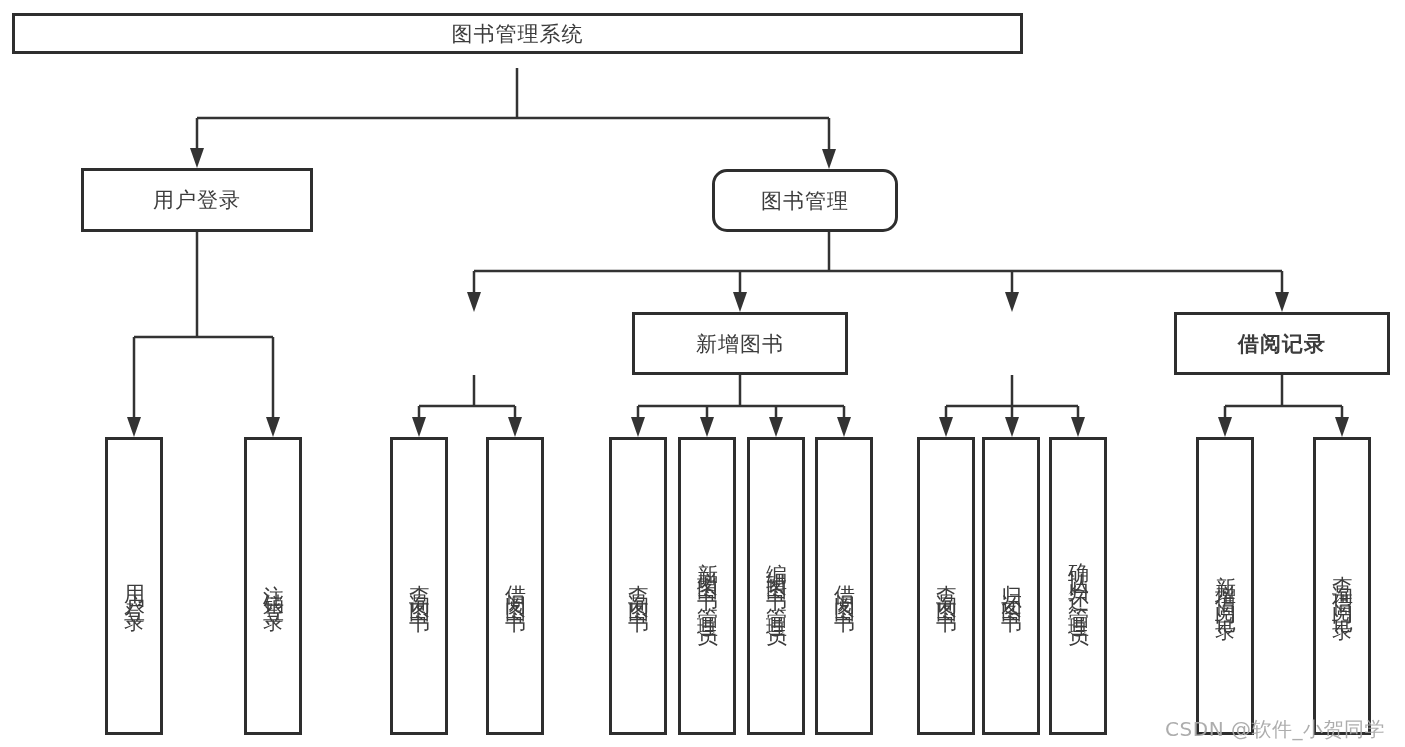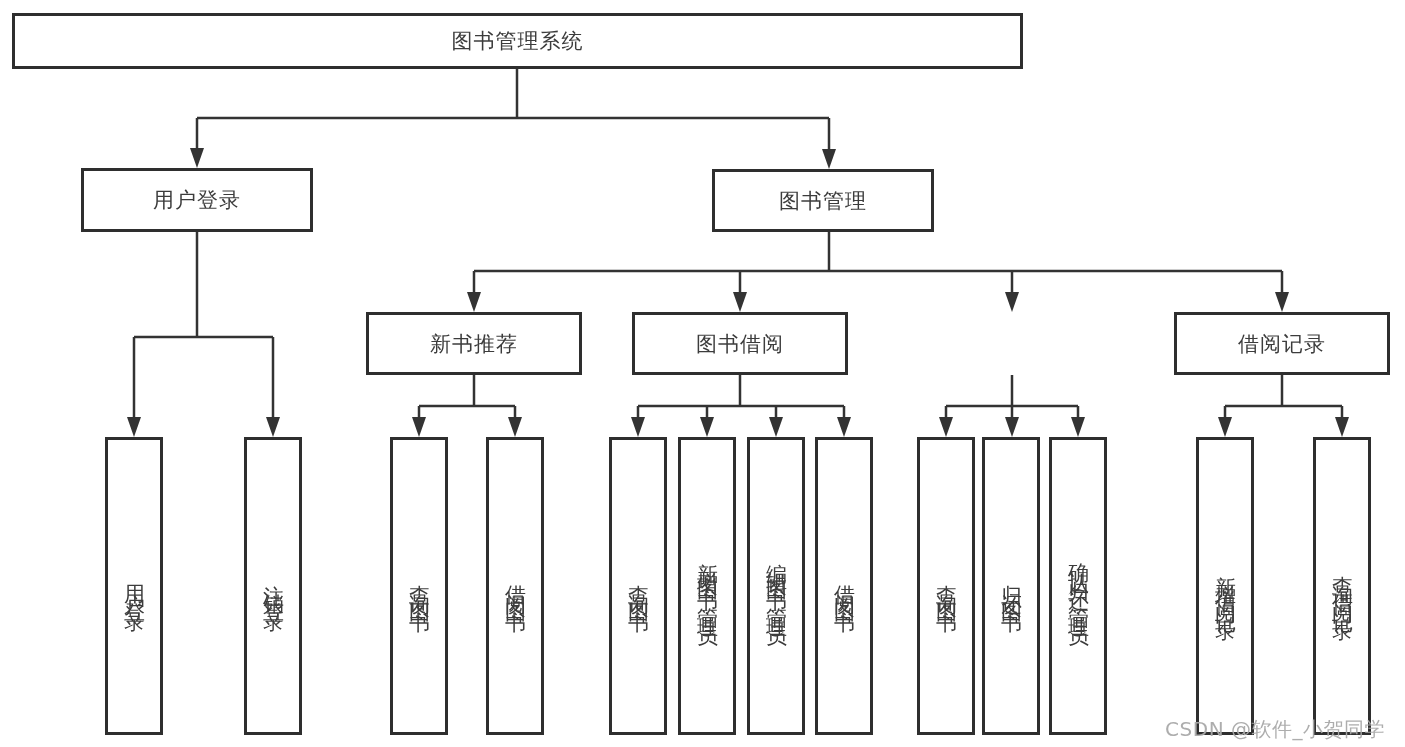--- a/index.html
+++ b/index.html
@@ -38,28 +38,28 @@
     white-space: nowrap;
   }
   .node.leaf span {
     writing-mode: vertical-rl;
     text-orientation: mixed;
     font-size: 21px;
     letter-spacing: 9px;
     line-height: 1;
   }
   
-  .root-box   { left: 12px;   top: 13px;  width: 1011px; height: 56px; }
+  .root-box   { left: 12px;   top: 13px;  width: 1011px; height: 41px; }
   .l2-a       { left: 81px;   top: 168px; width: 232px;  height: 64px; }
-  .l2-b       { left: 712px;  top: 169px; width: 222px;  height: 63px; }
+  .l2-b       { left: 712px;  top: 169px; width: 186px;  height: 63px; border-radius: 15px; }
   .l3         { top: 312px;   width: 216px; height: 63px; }
   .l3-a { left: 366px; }
   .l3-b { left: 632px; }
   .l3-c { left: 904px; }
-  .l3-d { left: 1174px; }
+  .l3-d { left: 1174px; font-weight: bold; }
   .leaf       { top: 437px;   width: 58px; height: 298px; }
   .lf-1  { left: 105px; }
   .lf-2  { left: 244px; }
   .lf-3  { left: 390px; }
   .lf-4  { left: 486px; }
   .lf-5  { left: 609px; }
   .lf-6  { left: 678px; }
   .lf-7  { left: 747px; }
   .lf-8  { left: 815px; }
   .lf-9  { left: 917px; }
@@ -156,25 +156,22 @@
     <span>图书管理系统</span>
   </div>
 
   <div class="node h-label l2-a">
     <span>用户登录</span>
   </div>
   <div class="node h-label l2-b">
     <span>图书管理</span>
   </div>
 
-  <div class="node h-label l3 l3-a">
-    <span>新书推荐</span>
-  </div>
   <div class="node h-label l3 l3-b">
-    <span>图书借阅</span>
+    <span>新增图书</span>
   </div>
   <div class="node h-label l3 l3-d">
     <span>借阅记录</span>
   </div>
 
   <div class="node leaf lf-1">
     <span>用户登录</span>
   </div>
   <div class="node leaf lf-2">
     <span>注销登录</span>

